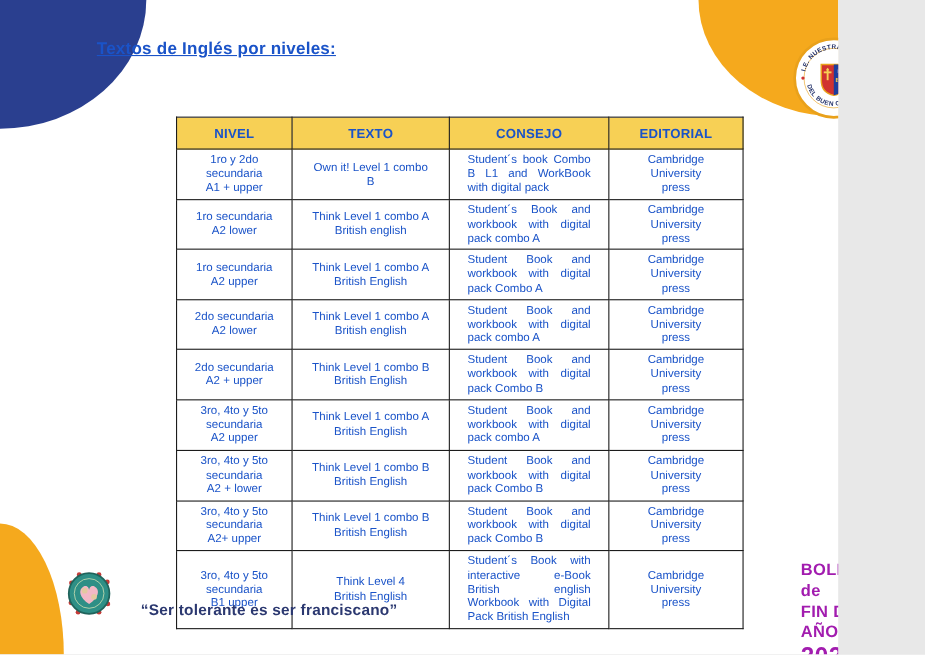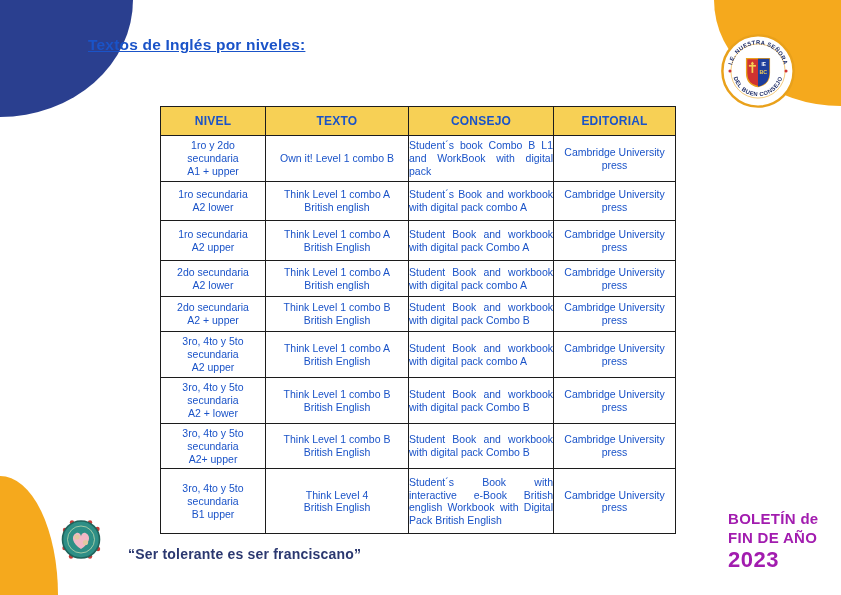--- a/index.html
+++ b/index.html
@@ -1,35 +1,35 @@
 <!DOCTYPE html>
 <html><head>
 <meta charset="utf-8">
 <style>
   html,body{margin:0;padding:0;background:#e8e8e8;}
-  .page{position:relative;width:841px;height:595px;background:#ffffff;overflow:hidden;
+  .page{position:relative;width:762px;height:595px;background:#ffffff;overflow:hidden;
         font-family:"Liberation Sans",sans-serif;}
   
   .corner-tl{position:absolute;left:0;top:0;width:133px;height:117px;background:#2A3F8F;
              border-bottom-right-radius:100% 100%;}
   .corner-tr{position:absolute;right:0;top:0;width:127px;height:106px;background:#F5A91D;
              border-bottom-left-radius:100% 100%;}
   .corner-bl{position:absolute;left:0;bottom:0;width:58px;height:119px;background:#F5A91D;
              border-top-right-radius:100% 100%;}
   
   .title{position:absolute;left:88px;top:36px;font-size:15.5px;font-weight:bold;color:#1A53C8;
          text-decoration:underline;letter-spacing:.2px;}
   .subtitle{position:absolute;left:88px;top:62px;font-size:14px;color:#1A53C8;}
   
   .badge{position:absolute;left:720px;top:33px;width:76px;height:76px;}
   
   .tbl-wrap{position:absolute;left:160px;top:106px;}
   table{border-collapse:collapse;table-layout:fixed;width:515px;}
   th,td{border:1.5px solid #1c1c1c;color:#1A53C8;vertical-align:middle;
-        padding:3px 0;line-height:1.22;}
+        padding:3px 16px;line-height:1.22;}
   th{background:#F7D055;font-size:12px;font-weight:bold;height:22px;text-align:center;
      letter-spacing:.2px;}
   td{font-size:10.5px;}
   col.c-nivel{width:105px;} col.c-texto{width:143px;} col.c-material{width:145px;} col.c-editorial{width:122px;}
   td.nivel,td.texto,td.editorial{text-align:center;white-space:pre-line;}
   td.material{text-align:justify;}
   tbody tr:nth-child(1){height:46px;} tbody tr:nth-child(2){height:39px;}
   tbody tr:nth-child(3){height:40px;} tbody tr:nth-child(4){height:36px;}
   tbody tr:nth-child(5){height:35px;} tbody tr:nth-child(6){height:46px;}
   tbody tr:nth-child(7){height:46px;} tbody tr:nth-child(8){height:45px;}

